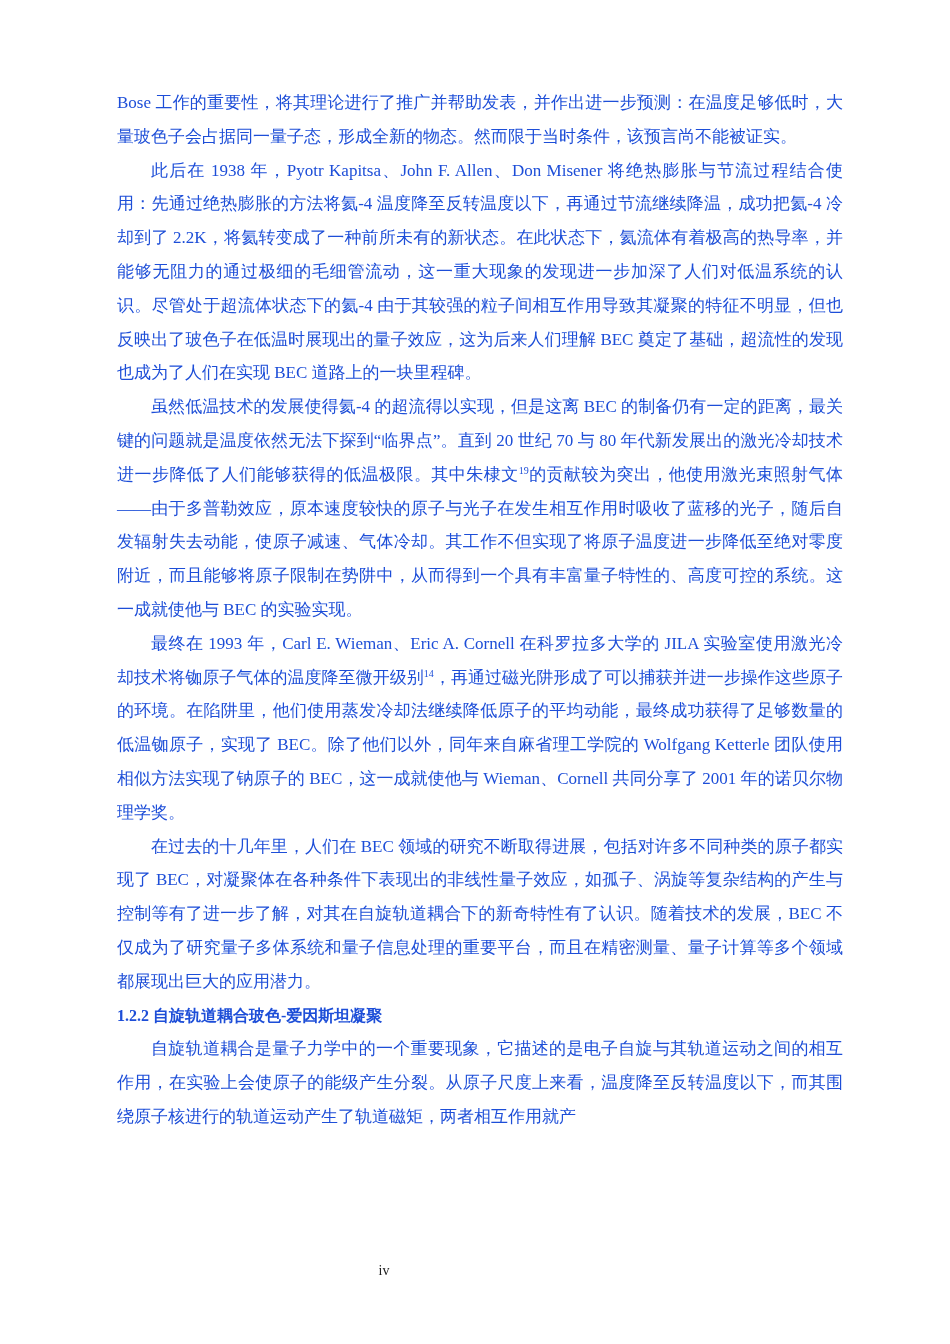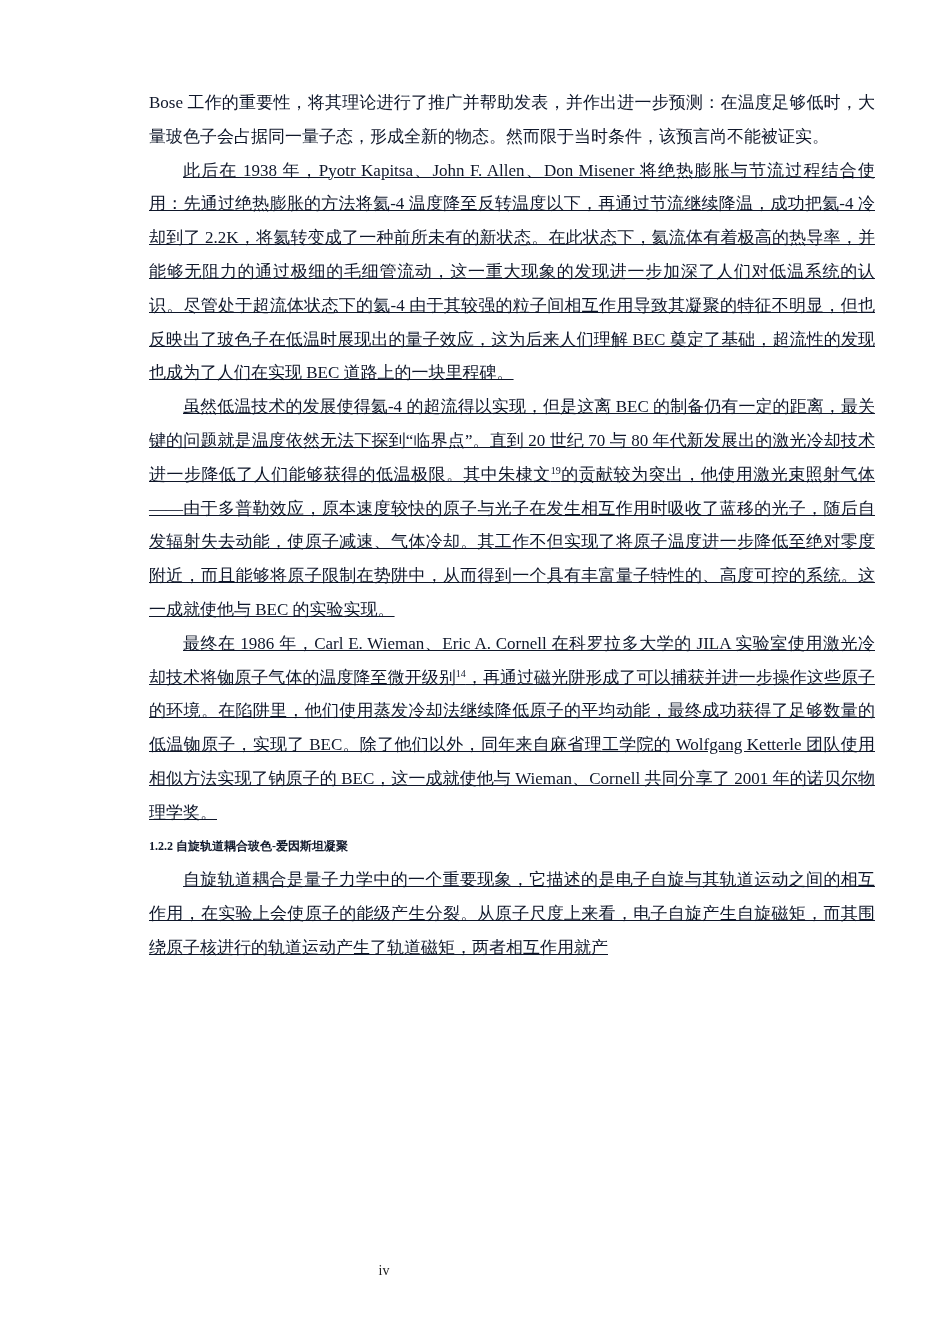--- a/index.html
+++ b/index.html
@@ -1,39 +1,40 @@
 <!DOCTYPE html>
 <html><head>
 <meta charset="utf-8">
 <style>
   html, body { margin: 0; padding: 0; background: #ffffff; }
   body { width: 950px; height: 1344px; position: relative; overflow: hidden; }
   .page {
-    position: absolute; left: 149px; top: 86px; width: 726px;
+    position: absolute; left: 117px; top: 86px; width: 726px;
     font-family: "Liberation Serif", "DejaVu Serif", serif;
-    font-size: 17px; color: #0f172a; line-height: 33.8px;
+    font-size: 17px; color: #1d4ed8; line-height: 33.8px;
     text-align: justify; text-justify: inter-character;
   }
   .para { margin: 0; }
-  .indent { text-indent: 2em; text-decoration: underline; }
+  .indent { text-indent: 2em; }
   .heading {
-    margin: 0; font-weight: bold; font-size: 12px;
+    margin: 0; font-weight: bold; font-size: 16px;
     font-family: "Liberation Serif", "DejaVu Serif", serif;
   }
   sup { font-size: 10px; line-height: 0; vertical-align: 6px; }
   .page-number {
     position: absolute; left: 0; width: 768px; top: 1263px; text-align: center;
     font-family: "Liberation Serif", "DejaVu Serif", serif; font-size: 14px; color: #222;
   }
 </style>
 </head>
 <body>
 
 <div class="page">
   <p class="para">Bose 工作的重要性，将其理论进行了推广并帮助发表，并作出进一步预测：在温度足够低时，大量玻色子会占据同一量子态，形成全新的物态。然而限于当时条件，该预言尚不能被证实。</p>
   <p class="para indent">此后在 1938 年，Pyotr Kapitsa、John F. Allen、Don Misener 将绝热膨胀与节流过程结合使用：先通过绝热膨胀的方法将氦-4 温度降至反转温度以下，再通过节流继续降温，成功把氦-4 冷却到了 2.2K，将氦转变成了一种前所未有的新状态。在此状态下，氦流体有着极高的热导率，并能够无阻力的通过极细的毛细管流动，这一重大现象的发现进一步加深了人们对低温系统的认识。尽管处于超流体状态下的氦-4 由于其较强的粒子间相互作用导致其凝聚的特征不明显，但也反映出了玻色子在低温时展现出的量子效应，这为后来人们理解 BEC 奠定了基础，超流性的发现也成为了人们在实现 BEC 道路上的一块里程碑。</p>
   <p class="para indent"><span>虽然低温技术的发展使得氦-4 的超流得以实现，但是这离 BEC 的制备仍有一定的距离，最关键的问题就是温度依然无法下探到“临界点”。直到 20 世纪 70 与 80 年代新发展出的激光冷却技术进一步降低了人们能够获得的低温极限。其中朱棣文</span><sup>19</sup><span>的贡献较为突出，他使用激光束照射气体——由于多普勒效应，原本速度较快的原子与光子在发生相互作用时吸收了蓝移的光子，随后自发辐射失去动能，使原子减速、气体冷却。其工作不但实现了将原子温度进一步降低至绝对零度附近，而且能够将原子限制在势阱中，从而得到一个具有丰富量子特性的、高度可控的系统。这一成就使他与 BEC 的实验实现。</span></p>
-  <p class="para indent"><span>最终在 1986 年，Carl E. Wieman、Eric A. Cornell 在科罗拉多大学的 JILA 实验室使用激光冷却技术将铷原子气体的温度降至微开级别</span><sup>14</sup><span>，再通过磁光阱形成了可以捕获并进一步操作这些原子的环境。在陷阱里，他们使用蒸发冷却法继续降低原子的平均动能，最终成功获得了足够数量的低温铷原子，实现了 BEC。除了他们以外，同年来自麻省理工学院的 Wolfgang Ketterle 团队使用相似方法实现了钠原子的 BEC，这一成就使他与 Wieman、Cornell 共同分享了 2001 年的诺贝尔物理学奖。</span></p>
+  <p class="para indent"><span>最终在 1993 年，Carl E. Wieman、Eric A. Cornell 在科罗拉多大学的 JILA 实验室使用激光冷却技术将铷原子气体的温度降至微开级别</span><sup>14</sup><span>，再通过磁光阱形成了可以捕获并进一步操作这些原子的环境。在陷阱里，他们使用蒸发冷却法继续降低原子的平均动能，最终成功获得了足够数量的低温铷原子，实现了 BEC。除了他们以外，同年来自麻省理工学院的 Wolfgang Ketterle 团队使用相似方法实现了钠原子的 BEC，这一成就使他与 Wieman、Cornell 共同分享了 2001 年的诺贝尔物理学奖。</span></p>
+  <p class="para indent">在过去的十几年里，人们在 BEC 领域的研究不断取得进展，包括对许多不同种类的原子都实现了 BEC，对凝聚体在各种条件下表现出的非线性量子效应，如孤子、涡旋等复杂结构的产生与控制等有了进一步了解，对其在自旋轨道耦合下的新奇特性有了认识。随着技术的发展，BEC 不仅成为了研究量子多体系统和量子信息处理的重要平台，而且在精密测量、量子计算等多个领域都展现出巨大的应用潜力。</p>
   <h3 class="heading">1.2.2 自旋轨道耦合玻色-爱因斯坦凝聚</h3>
-  <p class="para indent">自旋轨道耦合是量子力学中的一个重要现象，它描述的是电子自旋与其轨道运动之间的相互作用，在实验上会使原子的能级产生分裂。从原子尺度上来看，电子自旋产生自旋磁矩，而其围绕原子核进行的轨道运动产生了轨道磁矩，两者相互作用就产</p>
+  <p class="para indent">自旋轨道耦合是量子力学中的一个重要现象，它描述的是电子自旋与其轨道运动之间的相互作用，在实验上会使原子的能级产生分裂。从原子尺度上来看，温度降至反转温度以下，而其围绕原子核进行的轨道运动产生了轨道磁矩，两者相互作用就产</p>
 </div>
 
 <div class="page-number">iv</div>
 
 </body></html>

